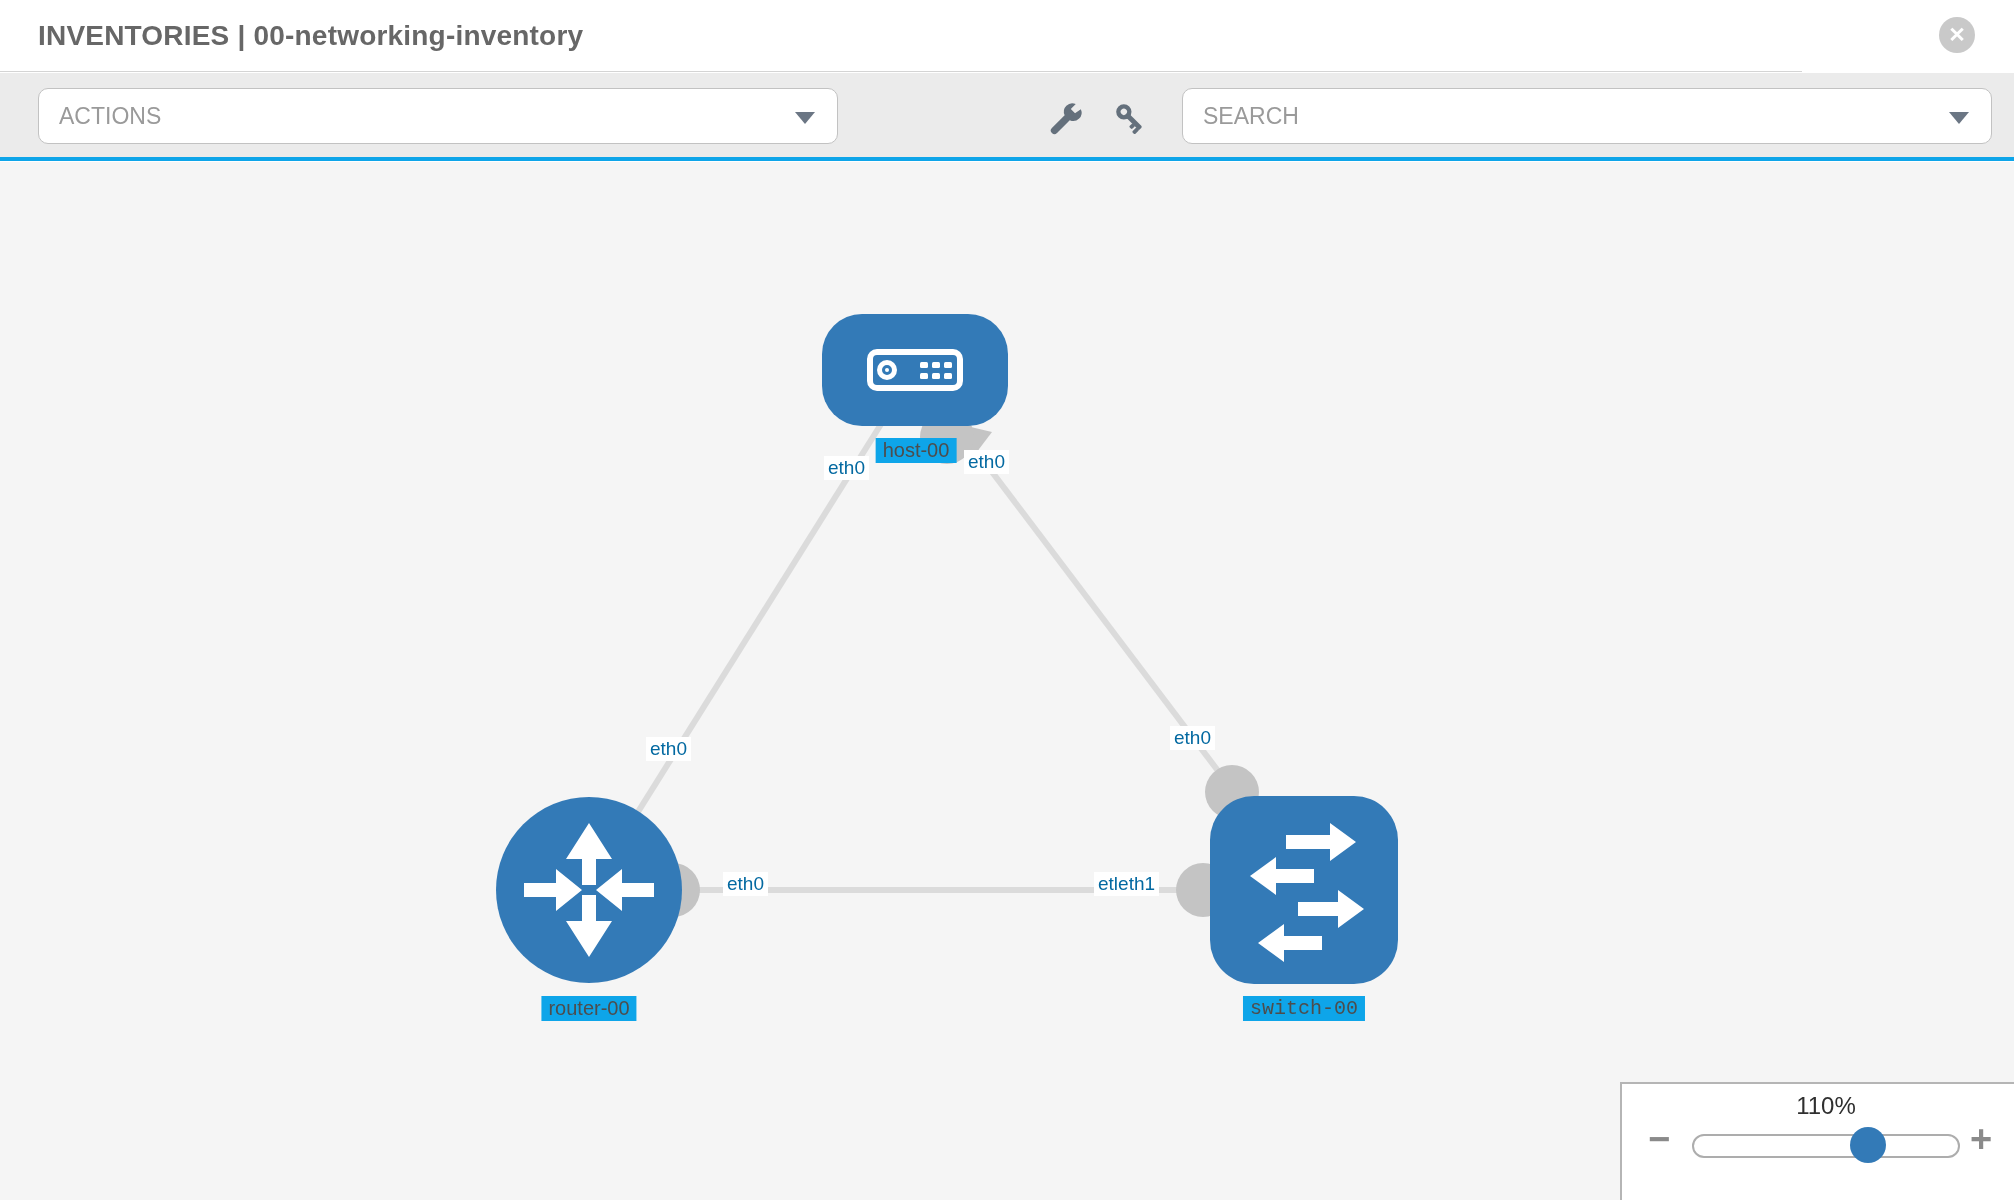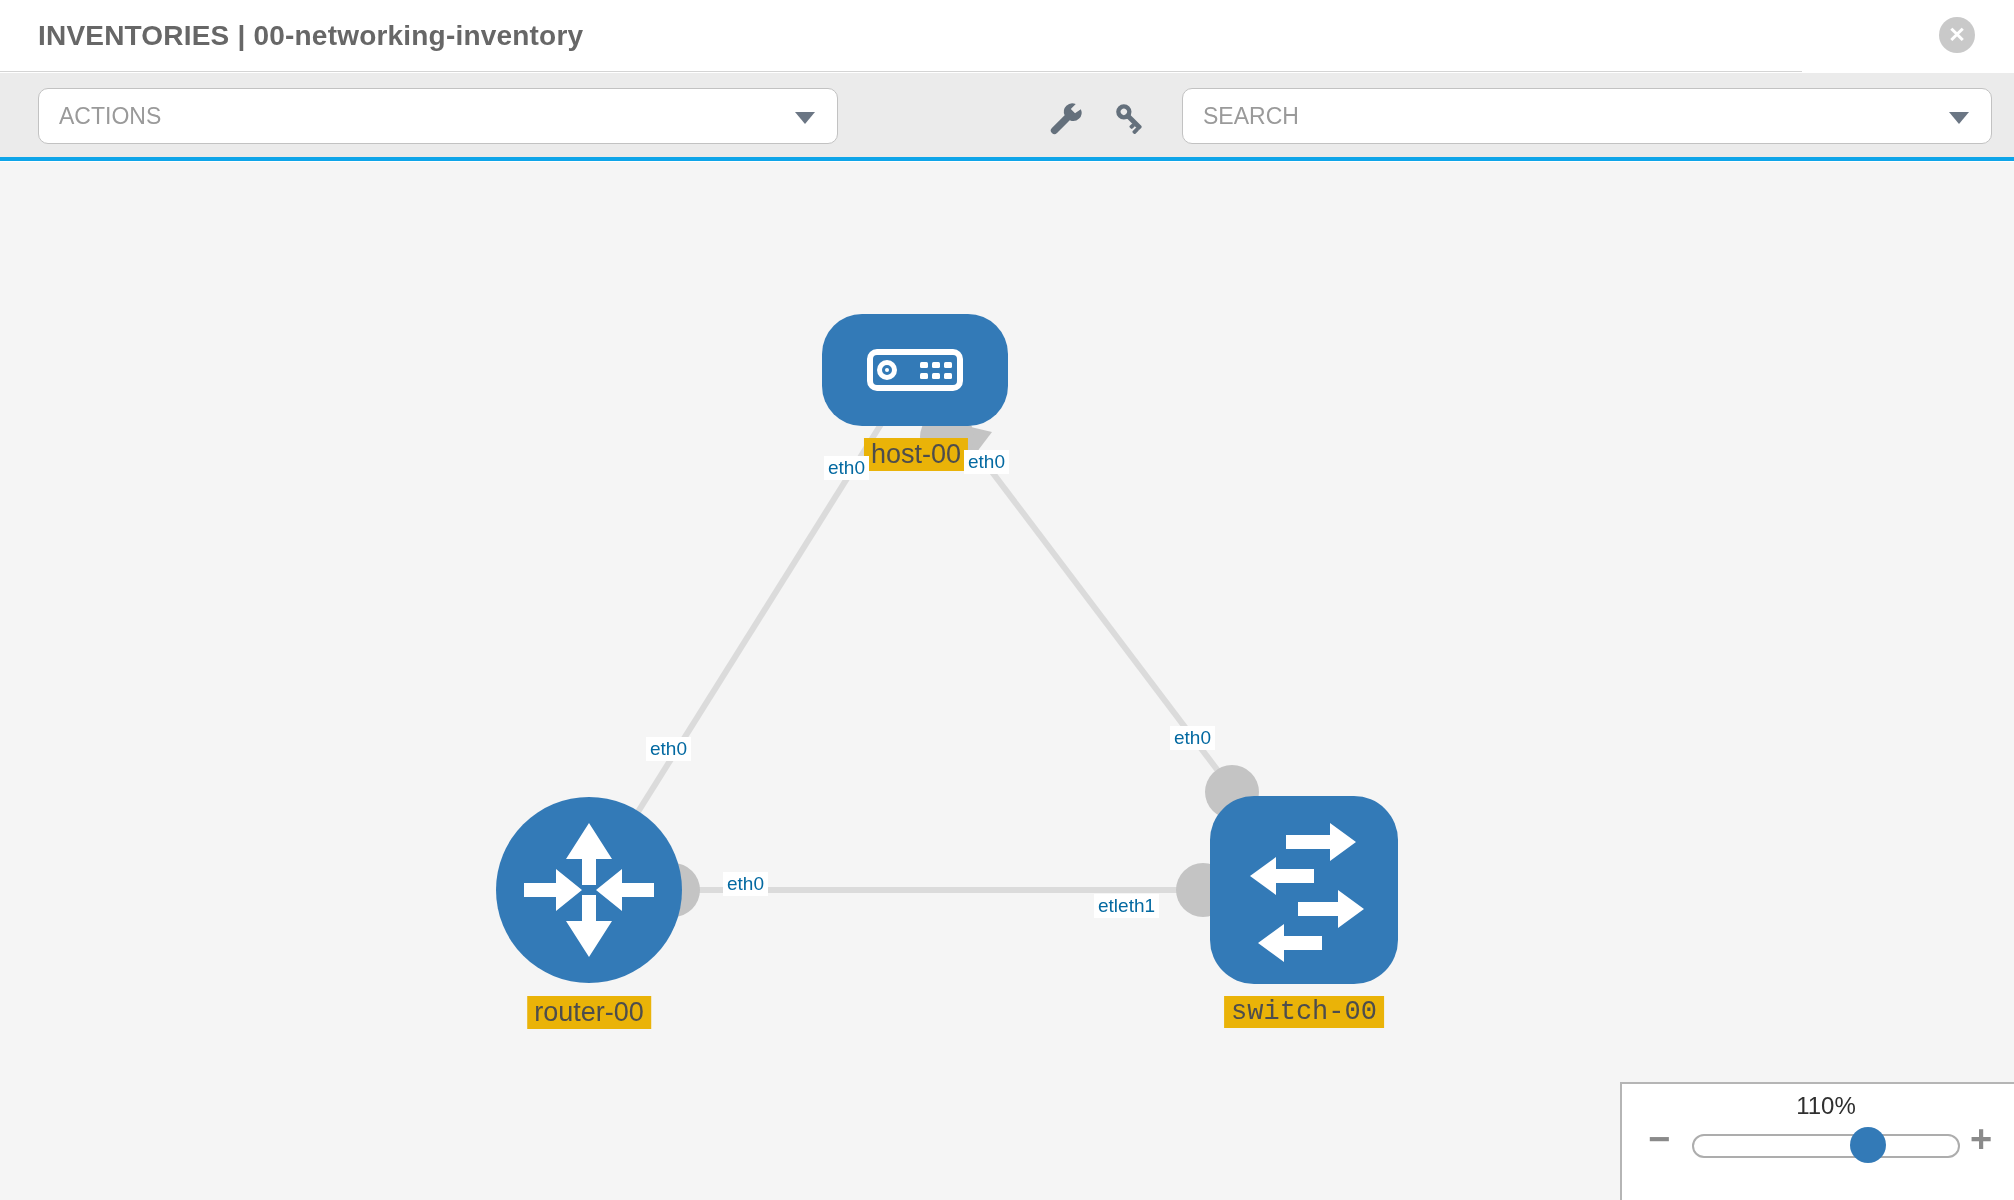--- a/index.html
+++ b/index.html
@@ -37,21 +37,21 @@
 
   .connector { position:absolute; border-radius:50%; background:#c4c4c4; }
 
   .node { position:absolute; background:#337ab7; display:flex;
     align-items:center; justify-content:center; cursor:pointer; }
   .node svg { display:block; }
   .node-host   { left:822px; top:152px; width:186px; height:112px; border-radius:40px; }
   .node-router { left:496px; top:635px; width:186px; height:186px; border-radius:50%; }
   .node-switch { left:1210px; top:634px; width:188px; height:188px; border-radius:44px; }
 
-  .node-label { position:absolute; background:#eab308; color:#4d4d4d; font-size:27px;
+  .node-label { position:absolute; background:#0ea5e9; color:#4d4d4d; font-size:20px;
     padding:1px 7px; white-space:nowrap; transform:translateX(-50%); }
   .iface-label { position:absolute; background:#fff; color:#0369a1; font-size:19px;
     padding:1px 4px; white-space:nowrap; }
 
   
   .zoom-panel { position:absolute; left:1620px; top:1082px; width:420px; height:140px;
     background:#fff; border:2px solid #b5b5b5; }
   .zoom-level { position:absolute; left:70px; top:8px; width:268px; text-align:center;
     font-size:24px; color:#2f2f2f; }
   .zoom-minus, .zoom-plus { position:absolute; top:36px; font-size:38px; font-weight:bold;
@@ -151,21 +151,21 @@
 
   <div class="node-label" style="left:916px; top:276px;">host-00</div>
   <div class="node-label" style="left:589px; top:834px;">router-00</div>
   <div class="node-label" style="left:1304px; top:834px;font-family:Liberation Mono, monospace;">switch-00</div>
 
   <div class="iface-label" style="left:824px; top:294px;">eth0</div>
   <div class="iface-label" style="left:964px; top:288px;">eth0</div>
   <div class="iface-label" style="left:646px; top:575px;">eth0</div>
   <div class="iface-label" style="left:1170px; top:564px;">eth0</div>
   <div class="iface-label" style="left:723px; top:710px;">eth0</div>
-  <div class="iface-label" style="left:1094px; top:732px;">etleth1</div>
+  <div class="iface-label" style="left:1094px; top:710px;">etleth1</div>
 </div>
 
 <div class="zoom-panel">
   <div class="zoom-level">110%</div>
   <div class="zoom-minus">−</div>
   <div class="zoom-track"></div>
   <div class="zoom-thumb"></div>
   <div class="zoom-plus">+</div>
 </div>
 

